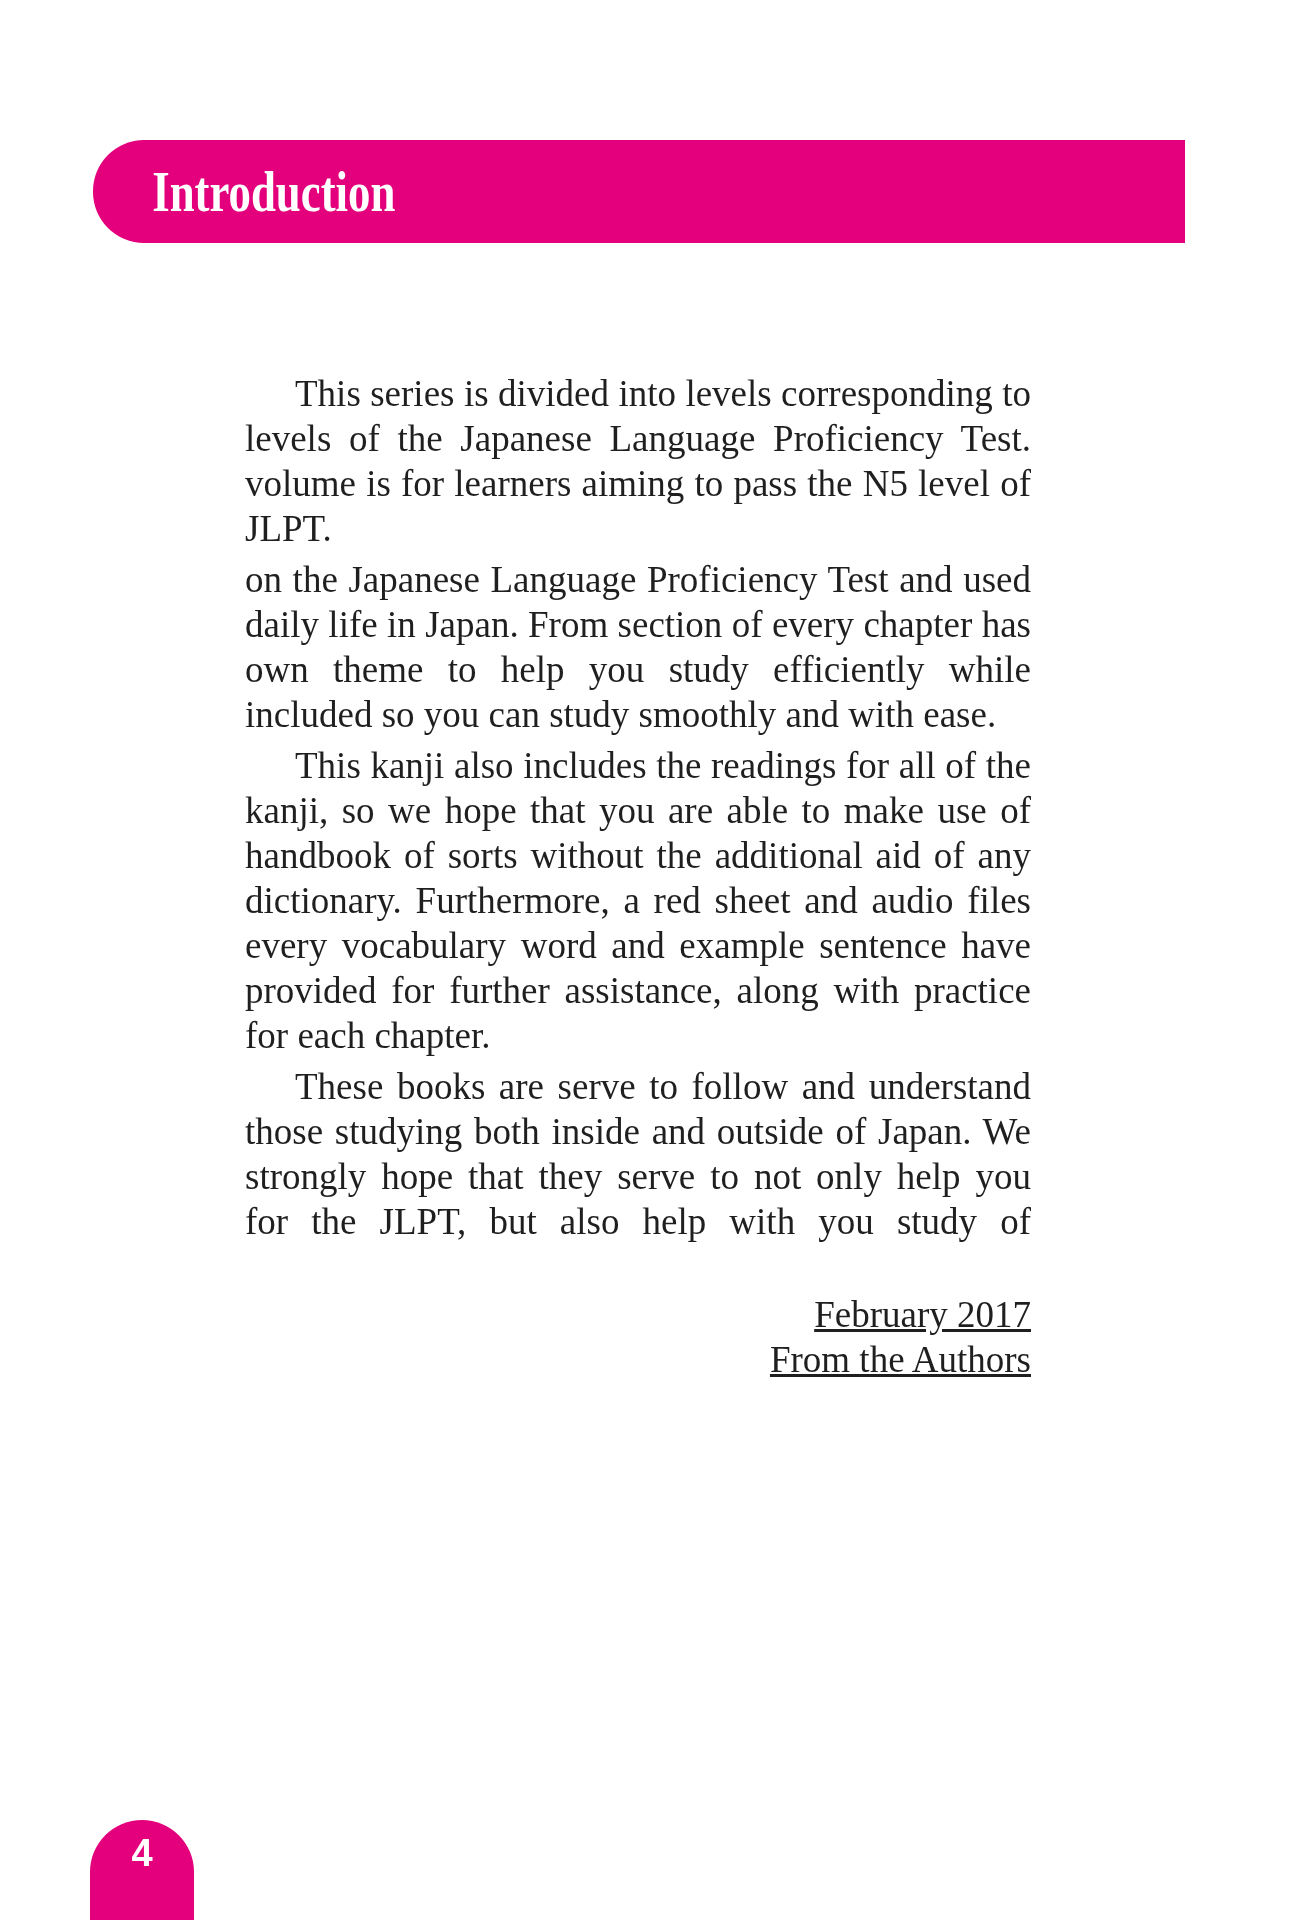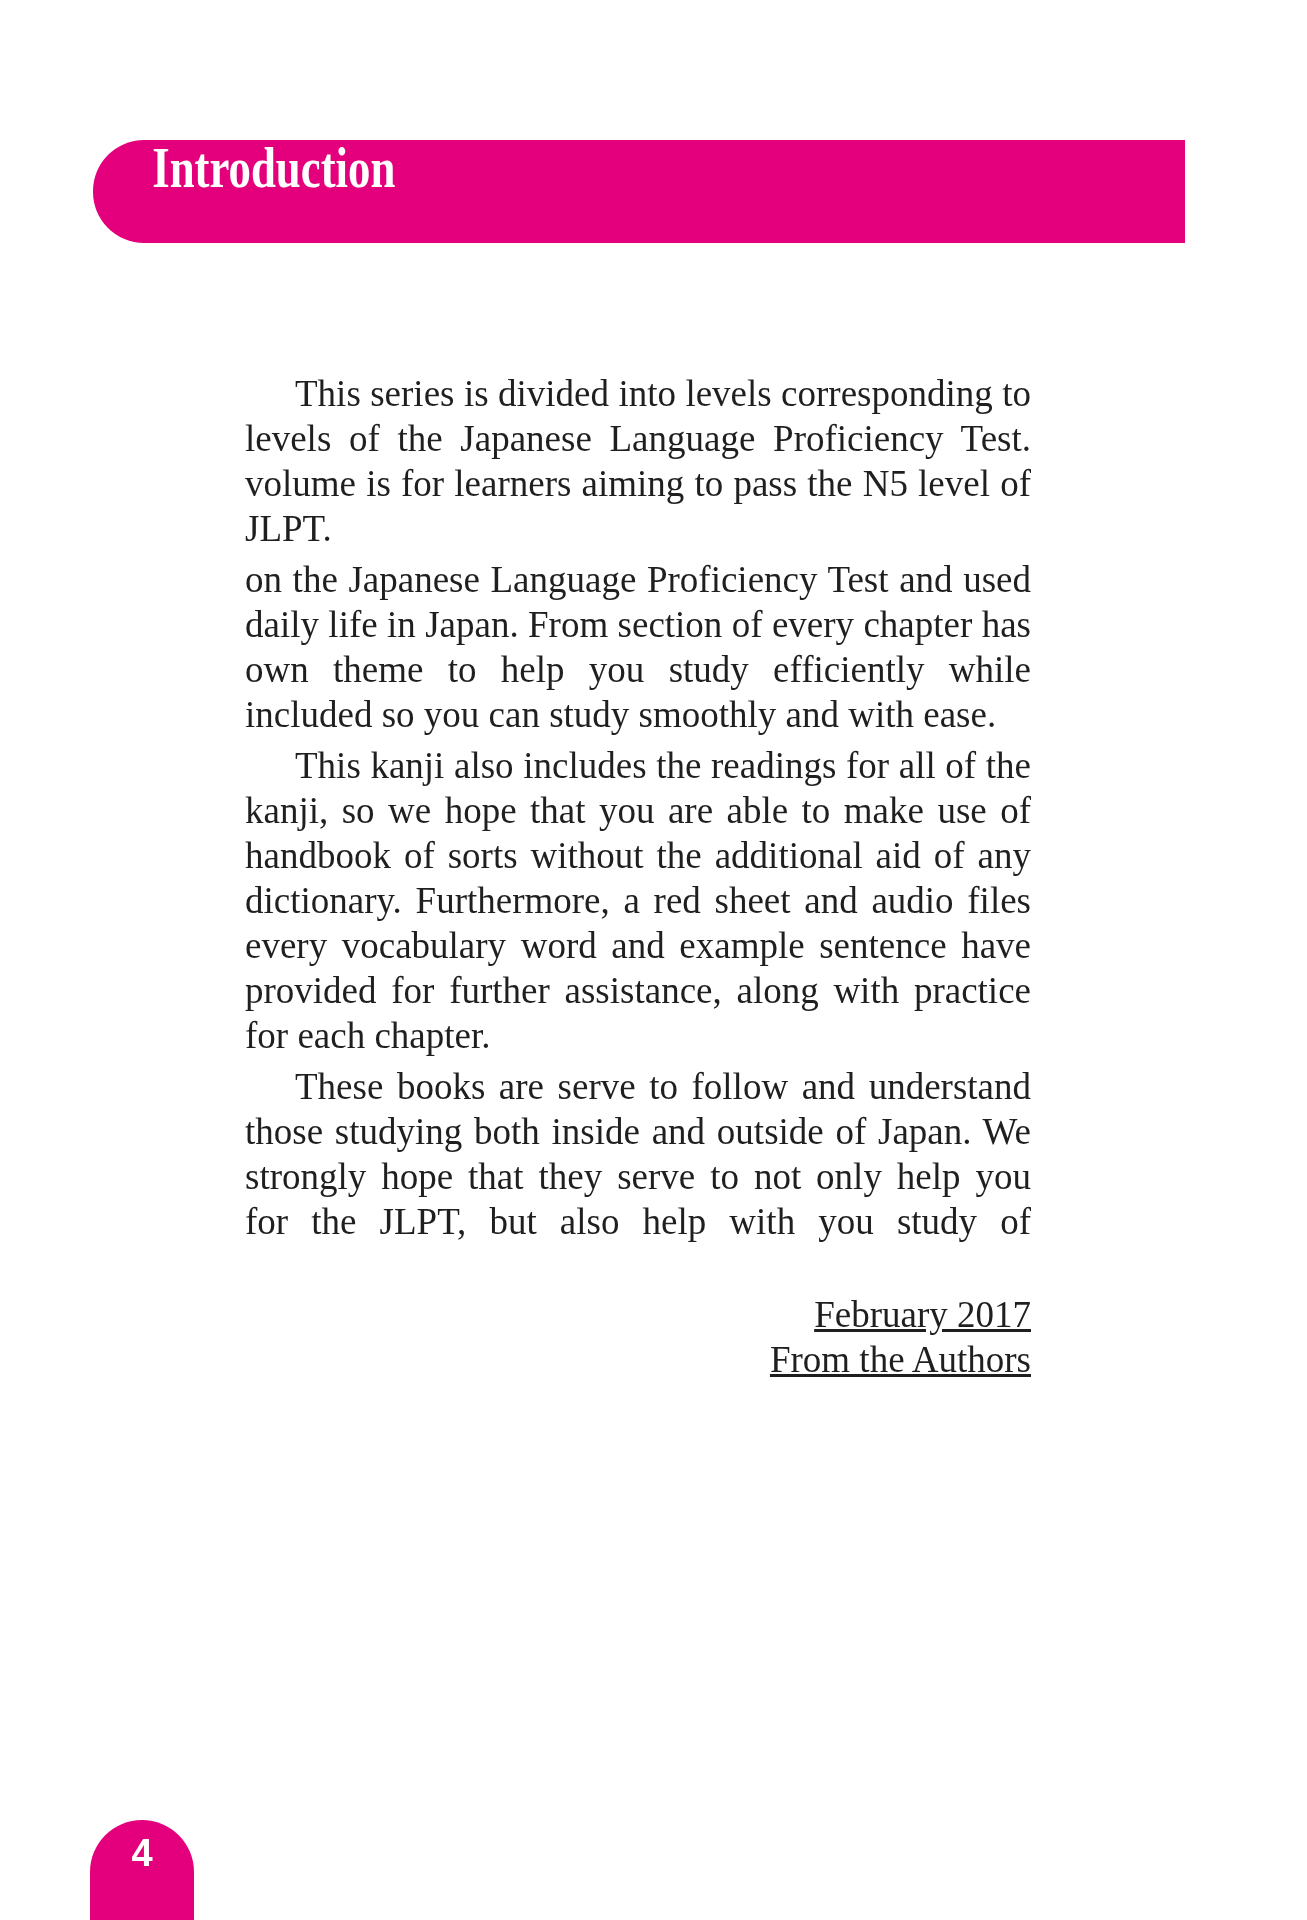--- a/index.html
+++ b/index.html
@@ -15,21 +15,21 @@
     background: #ffffff;
   }
   
   .banner {
     position: absolute;
     left: 93px; top: 140px;
     width: 1092px; height: 103px;
     background: var(--accent, #e4007c);
     border-radius: 51px 0 0 51px;
     display: flex;
-    align-items: flex-start;
+    align-items: center;
   }
   .banner-title {
     color: #ffffff;
     font-weight: bold;
     font-size: 56px;
     line-height: 1;
     padding-left: 74px;
     transform: scaleX(0.80);
     transform-origin: 0 50%;
     white-space: nowrap;

